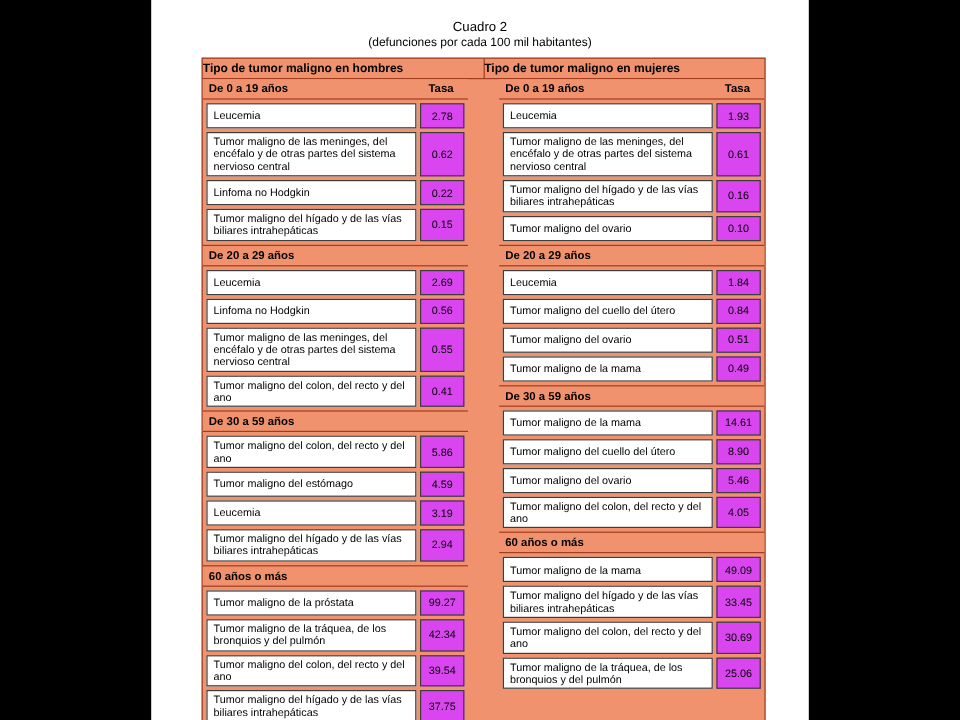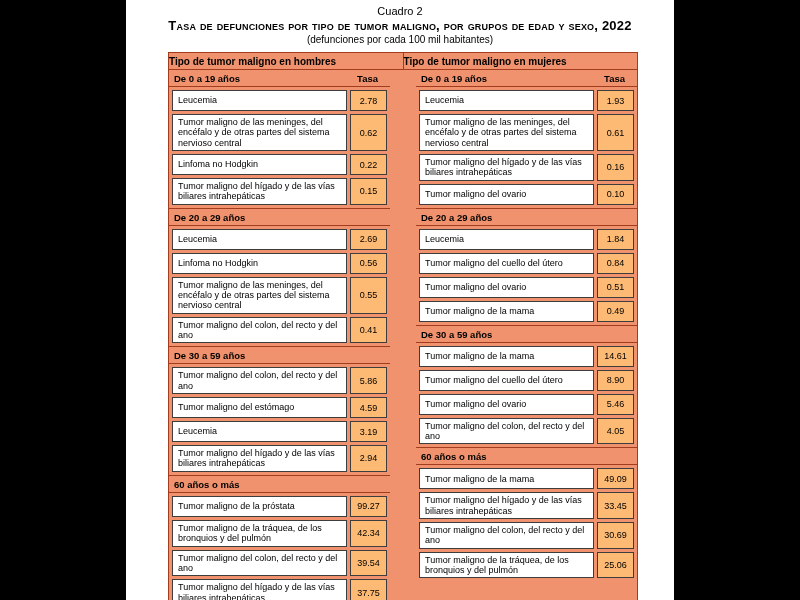--- a/index.html
+++ b/index.html
@@ -7,21 +7,21 @@
     --darkred:#A23C1E;
     --cellborder:#3d3d3d;
   }
   *{box-sizing:border-box;}
   html,body{margin:0;padding:0;}
   body{
     width:800px;height:600px;background:#000;position:relative;
     font-family:"Liberation Sans", sans-serif;color:#000;
   }
   .page{position:absolute;left:126px;top:0;width:548px;height:600px;background:#fff;overflow:hidden;}
-  .titles{text-align:center;padding-top:5px;}
+  .titles{text-align:center;padding-top:5px;margin-top:12px;}
   .cuadro-label{font-size:11px;}
   .main-title{font-size:13px;font-weight:bold;font-variant:small-caps;margin-top:1px;letter-spacing:0.2px;}
   .subtitle{font-size:10px;margin-top:1px;}
 
   .cuadro{margin:7px 0 0 42px;width:470px;background:var(--salmon);border:1px solid var(--darkred);}
   .cuadro-header{display:flex;border-bottom:1px solid var(--darkred);}
   .ch-cell{flex:1;text-align:left;font-weight:bold;font-size:10px;padding:3px 0 2px 0;}
   .ch-cell + .ch-cell{border-left:1px solid var(--darkred);}
 
   .cuadro-body{display:flex;align-items:stretch;}
@@ -30,30 +30,29 @@
 
   .section{display:flex;flex-direction:column;}
   .band{background:var(--salmon);border-top:1px solid var(--darkred);border-bottom:1px solid var(--darkred);
         font-weight:bold;font-size:9.5px;padding:3px 5px 2px 5px;display:flex;justify-content:space-between;align-items:flex-start;}
   .section:first-child .band{border-top:none;}
   .band .tasa{padding-right:7px;}
   .rows{padding:3px;display:flex;flex-direction:column;gap:3px;flex:1;}
   .trow{display:flex;gap:3px;flex:1;}
   .tname{flex:1;background:#fff;border:1px solid var(--cellborder);padding:2px 5px;font-size:9px;line-height:1.15;
          display:flex;align-items:center;min-height:21px;}
-  .trate{width:37px;background:#fdba74;border:1px solid var(--cellborder);display:flex;align-items:center;justify-content:center;font-size:9px;}
+  .trate{width:37px;background:#d946ef;border:1px solid var(--cellborder);display:flex;align-items:center;justify-content:center;font-size:9px;}
 </style>
 </head>
 <body>
 
 <div class="page">
 
   <div class="titles">
     <div class="cuadro-label">Cuadro 2</div>
-    <div class="main-title">Tasa de defunciones por tipo de tumor maligno, por grupos de edad y sexo, 2022</div>
     <div class="subtitle">(defunciones por cada 100 mil habitantes)</div>
   </div>
 
   <div class="cuadro">
     <div class="cuadro-header">
       <div class="ch-cell">Tipo de tumor maligno en hombres</div>
       <div class="ch-cell">Tipo de tumor maligno en mujeres</div>
     </div>
     <div class="cuadro-body">
       <div class="half" id="men-col">

